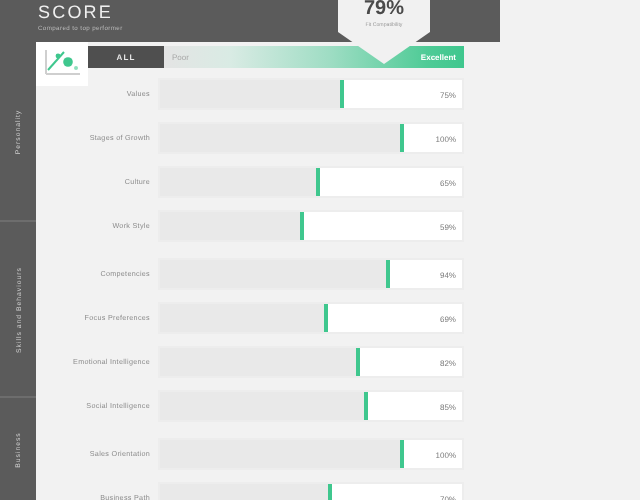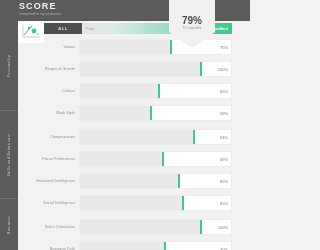--- a/index.html
+++ b/index.html
@@ -13,37 +13,37 @@
   
   .header {
     position:absolute; left:0; top:0; width:250px; height:21px;
     background:#5b5b5b;
   }
   .title-block {
     position:absolute; left:19px; top:1px;
   }
   .title {
     color:#f0f0f0; font-size:9px; letter-spacing:1.1px;
-    font-weight:700; line-height:10px;
+    font-weight:400; line-height:10px;
   }
   .subtitle {
     color:#b9b9b9; font-size:3.1px; letter-spacing:.2px;
     line-height:5px; margin-top:1px;
   }
 
   
   .callout {
     position:absolute; left:169px; top:-6px; width:46px; z-index:30;
   }
   .callout-box {
     background:#f1f1f1; width:46px; padding-top:6px; padding-bottom:2px;
     text-align:center;
   }
   .callout-pct {
-    font-size:10px; font-weight:700; color:#4a4a4a; line-height:10px;margin-top:16px;
+    font-size:10px; font-weight:700; color:#4a4a4a; line-height:10px;
   }
   .callout-sub {
     font-size:2.6px; color:#9a9a9a; line-height:3.4px; margin-top:1px;
   }
   .callout-arrow {
     width:0; height:0; margin:0 auto;
     border-left:23px solid transparent;
     border-right:23px solid transparent;
     border-top:16px solid #f1f1f1;
   }

